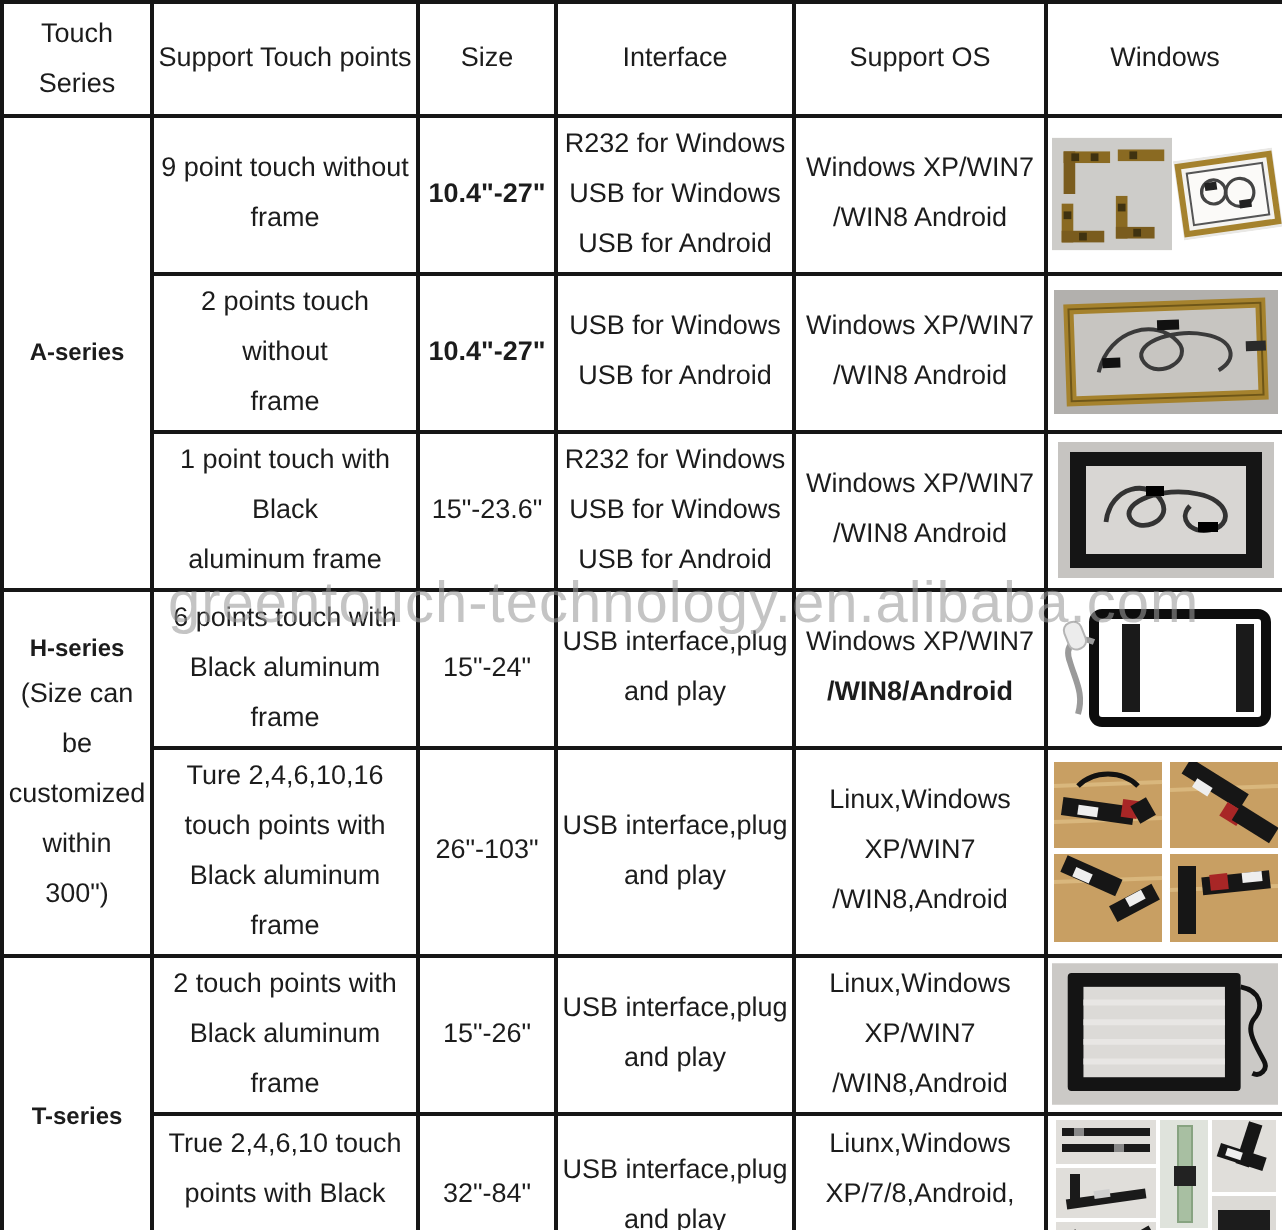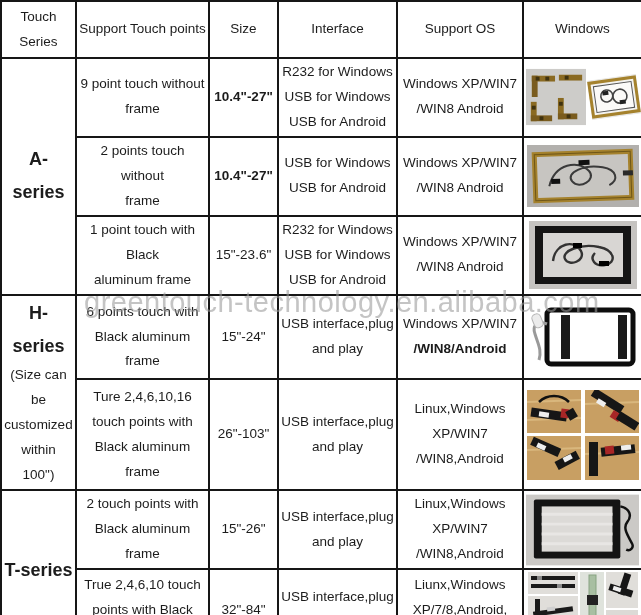--- a/index.html
+++ b/index.html
@@ -4,21 +4,21 @@
 <style>
   html,body{margin:0;padding:0;background:#fff;}
   body{font-family:"Liberation Sans","DejaVu Sans",sans-serif;color:#1c1c1c;}
   .page{position:relative;width:641px;height:615px;background:#fff;overflow:hidden;}
   table.spec{border-collapse:collapse;table-layout:fixed;width:641px;margin:0;}
   table.spec td{border:2px solid #161616;text-align:center;vertical-align:middle;
     padding:1px 2px;font-size:13.5px;line-height:1.85;overflow:hidden;}
   .ml{white-space:pre-line;}
   .b{font-weight:bold;text-align:center;}
   .hdr{font-size:14px;}
-  .series-name{font-weight:bold;font-size:18px;display:block;}
+  .series-name{font-weight:bold;font-size:12px;display:block;}
   .series-note{font-size:13.5px;display:block;white-space:pre-line;}
   .photo-cell{padding:2px;}
   .photo-wrap{display:flex;align-items:center;justify-content:center;gap:3px;}
   .tilt{transform:rotate(-8deg);display:inline-block;}
   
   tr.r-h{height:57px;} tr.r-0{height:77px;} tr.r-1{height:68px;} tr.r-2{height:79px;}
   tr.r-3{height:75px;} tr.r-4{height:98px;} tr.r-5{height:79px;} tr.r-6{height:80px;}
   .watermark{position:absolute;left:84px;top:286px;width:560px;font-size:29px;
     letter-spacing:0.5px;color:#9a9a9a;opacity:0.58;white-space:nowrap;
     pointer-events:none;z-index:5;}
@@ -143,21 +143,21 @@
       </div>
     </td>
   </tr>
 
   <tr class="r-3">
     <td rowspan="2">
       <span class="series-name">H-series</span>
       <span class="series-note">(Size can
 be
 customized
-within 100")</span>
+within 300")</span>
     </td>
     <td class="ml">6 points touch with
 Black aluminum frame</td>
     <td>15"-24"</td>
     <td class="ml">USB interface,plug
 and play</td>
     <td>
       <span>Windows XP/WIN7</span><br>
       <span class="b">/WIN8/Android</span>
     </td>

